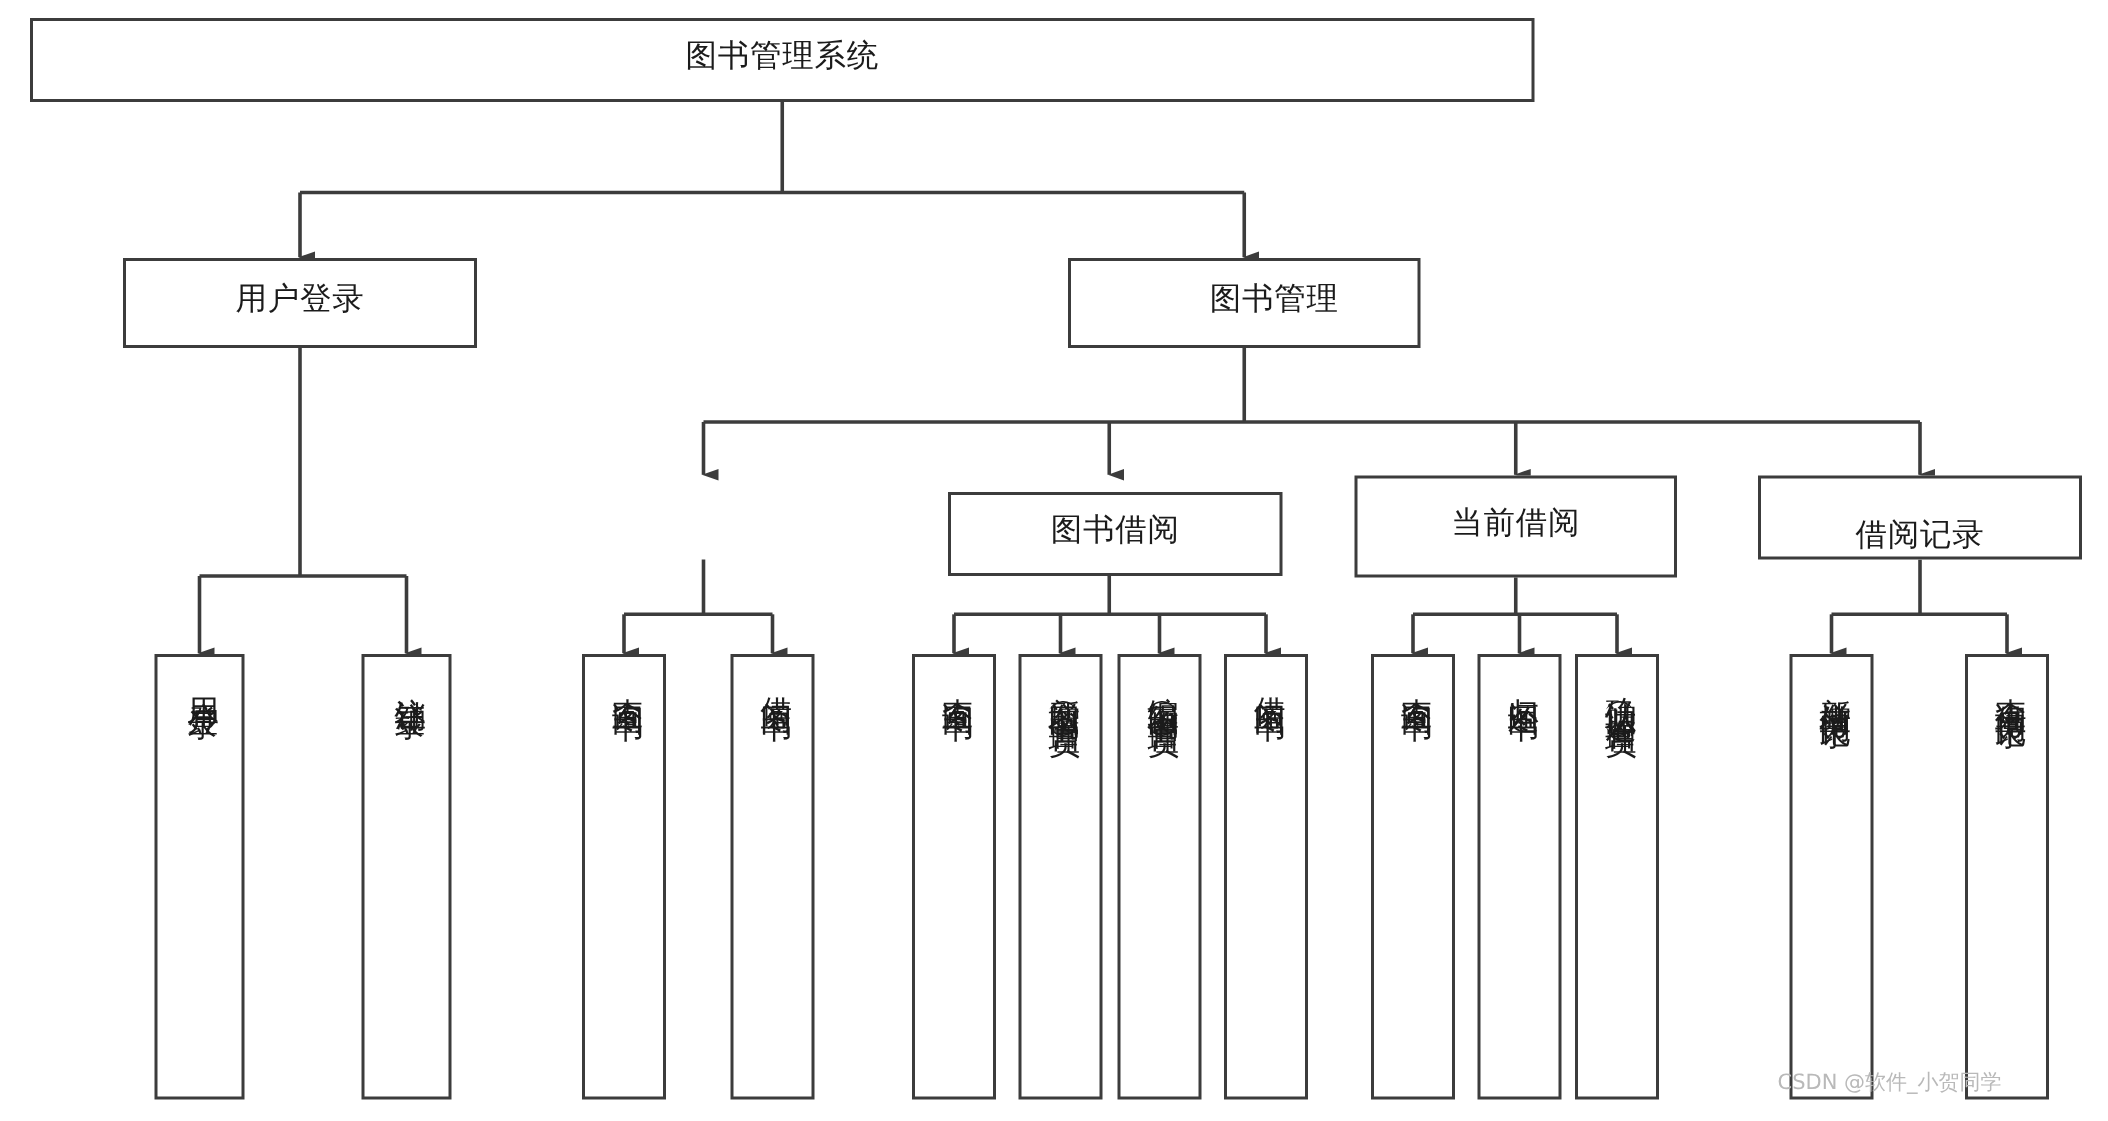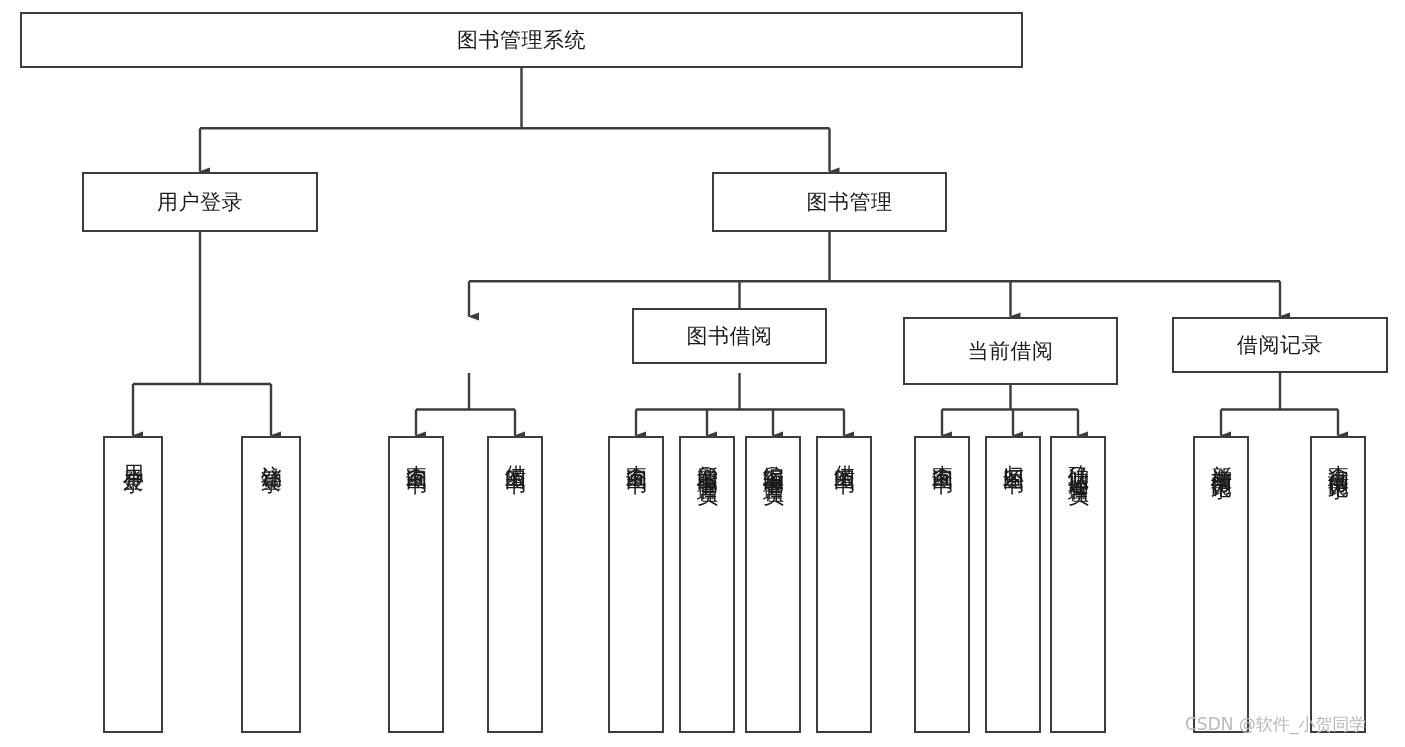--- a/index.html
+++ b/index.html
@@ -31,21 +31,21 @@
     position: absolute;
     box-sizing: border-box;
     background: #ffffff;
     border: 2px solid #3c3c3c;
     display: flex;
     align-items: center;
     justify-content: center;
     color: #1b1b1b;
   }
   .node-label {
-    font-family: Liberation Serif, serif;
+    font-family: Liberation Mono, monospace;
     line-height: 1.08;
     white-space: pre;
     text-align: center;
   }
   .node.horiz .node-label {
     font-size: 21px;
     letter-spacing: 0.5px;
   }
   .node.vert {
     align-items: flex-start;
@@ -55,21 +55,21 @@
   .node.vert .node-label {
     writing-mode: vertical-rl;
     text-orientation: upright;
     font-size: 21px;
     letter-spacing: 3px;
     line-height: 1;
   }
   .watermark {
     position: absolute;
     font-family: "DejaVu Sans", "Liberation Sans", sans-serif;
-    font-size: 17px;
+    font-size: 14px;
     color: #b9b9b9;
     white-space: pre;
     left: 1185px;
     top: 713px;
   }
 </style>
 </head>
 <body>
 
 <div id="diagram-root">
@@ -123,29 +123,29 @@
 
   <div class="node horiz" style="left: 82px; top: 172px; width: 236px; height: 60px;">
     <span class="node-label">用户登录</span>
   </div>
 
   <div class="node horiz" style="left: 712px; top: 172px; width: 235px; height: 60px; padding-left: 40px;">
     <span class="node-label">图书管理</span>
   </div>
 
 
-  <div class="node horiz" style="left: 632px; top: 308px; width: 195px; height: 56px;">
+  <div class="node horiz" style="left: 632px; top: 328px; width: 223px; height: 56px;">
     <span class="node-label">图书借阅</span>
   </div>
 
   <div class="node horiz" style="left: 903px; top: 317px; width: 215px; height: 68px;">
     <span class="node-label">当前借阅</span>
   </div>
 
-  <div class="node horiz" style="left: 1172px; top: 317px; width: 216px; height: 56px;">
+  <div class="node horiz" style="left: 1172px; top: 317px; width: 216px; height: 56px; align-items: flex-end;">
     <span class="node-label">借阅记录</span>
   </div>
 
   <div class="node vert" style="left: 103px; top: 436px; width: 60px; height: 297px;">
     <span class="node-label">用户登录</span>
   </div>
 
   <div class="node vert" style="left: 241px; top: 436px; width: 60px; height: 297px;">
     <span class="node-label">注销登录</span>
   </div>

